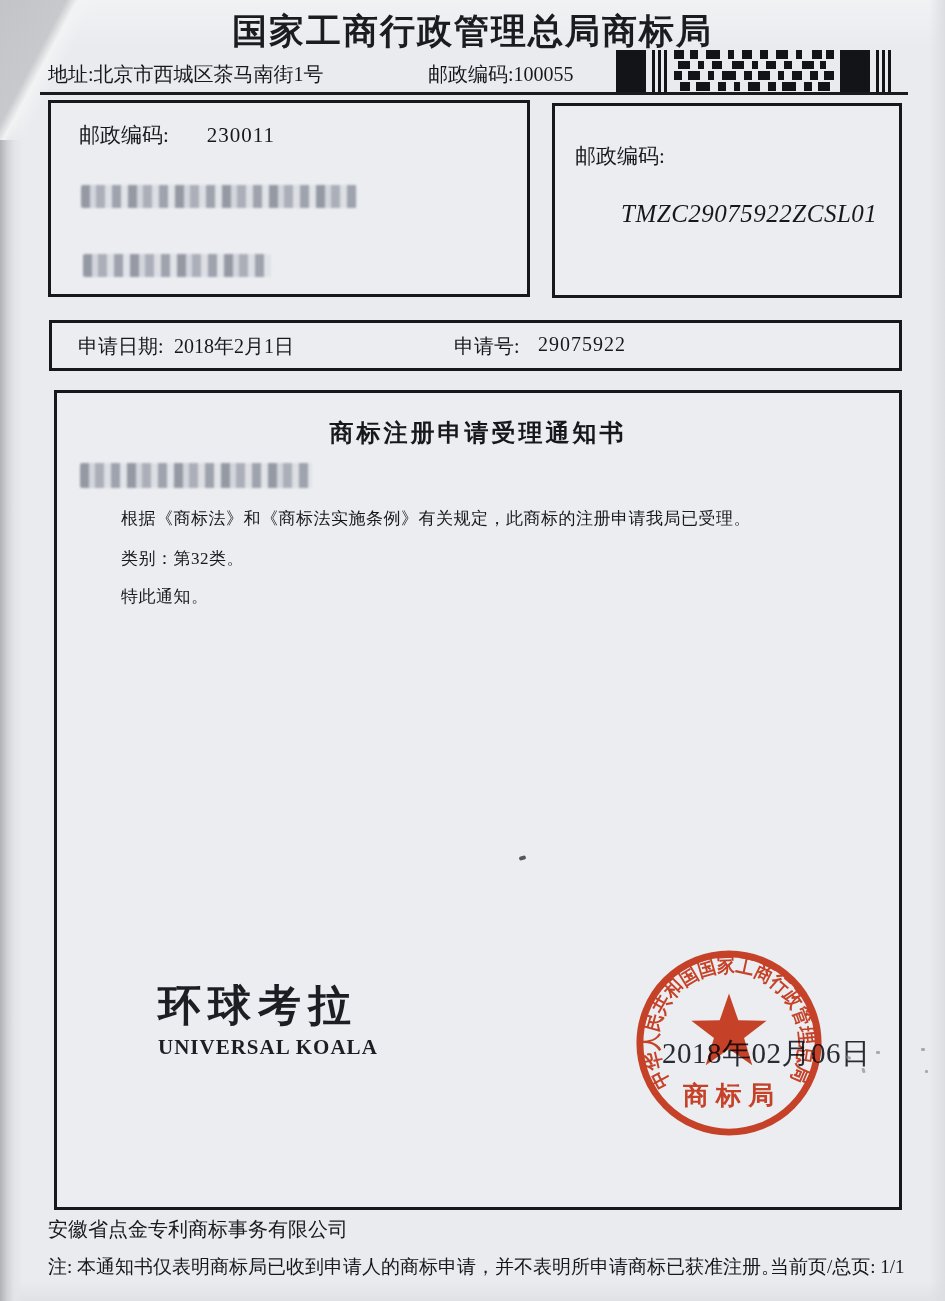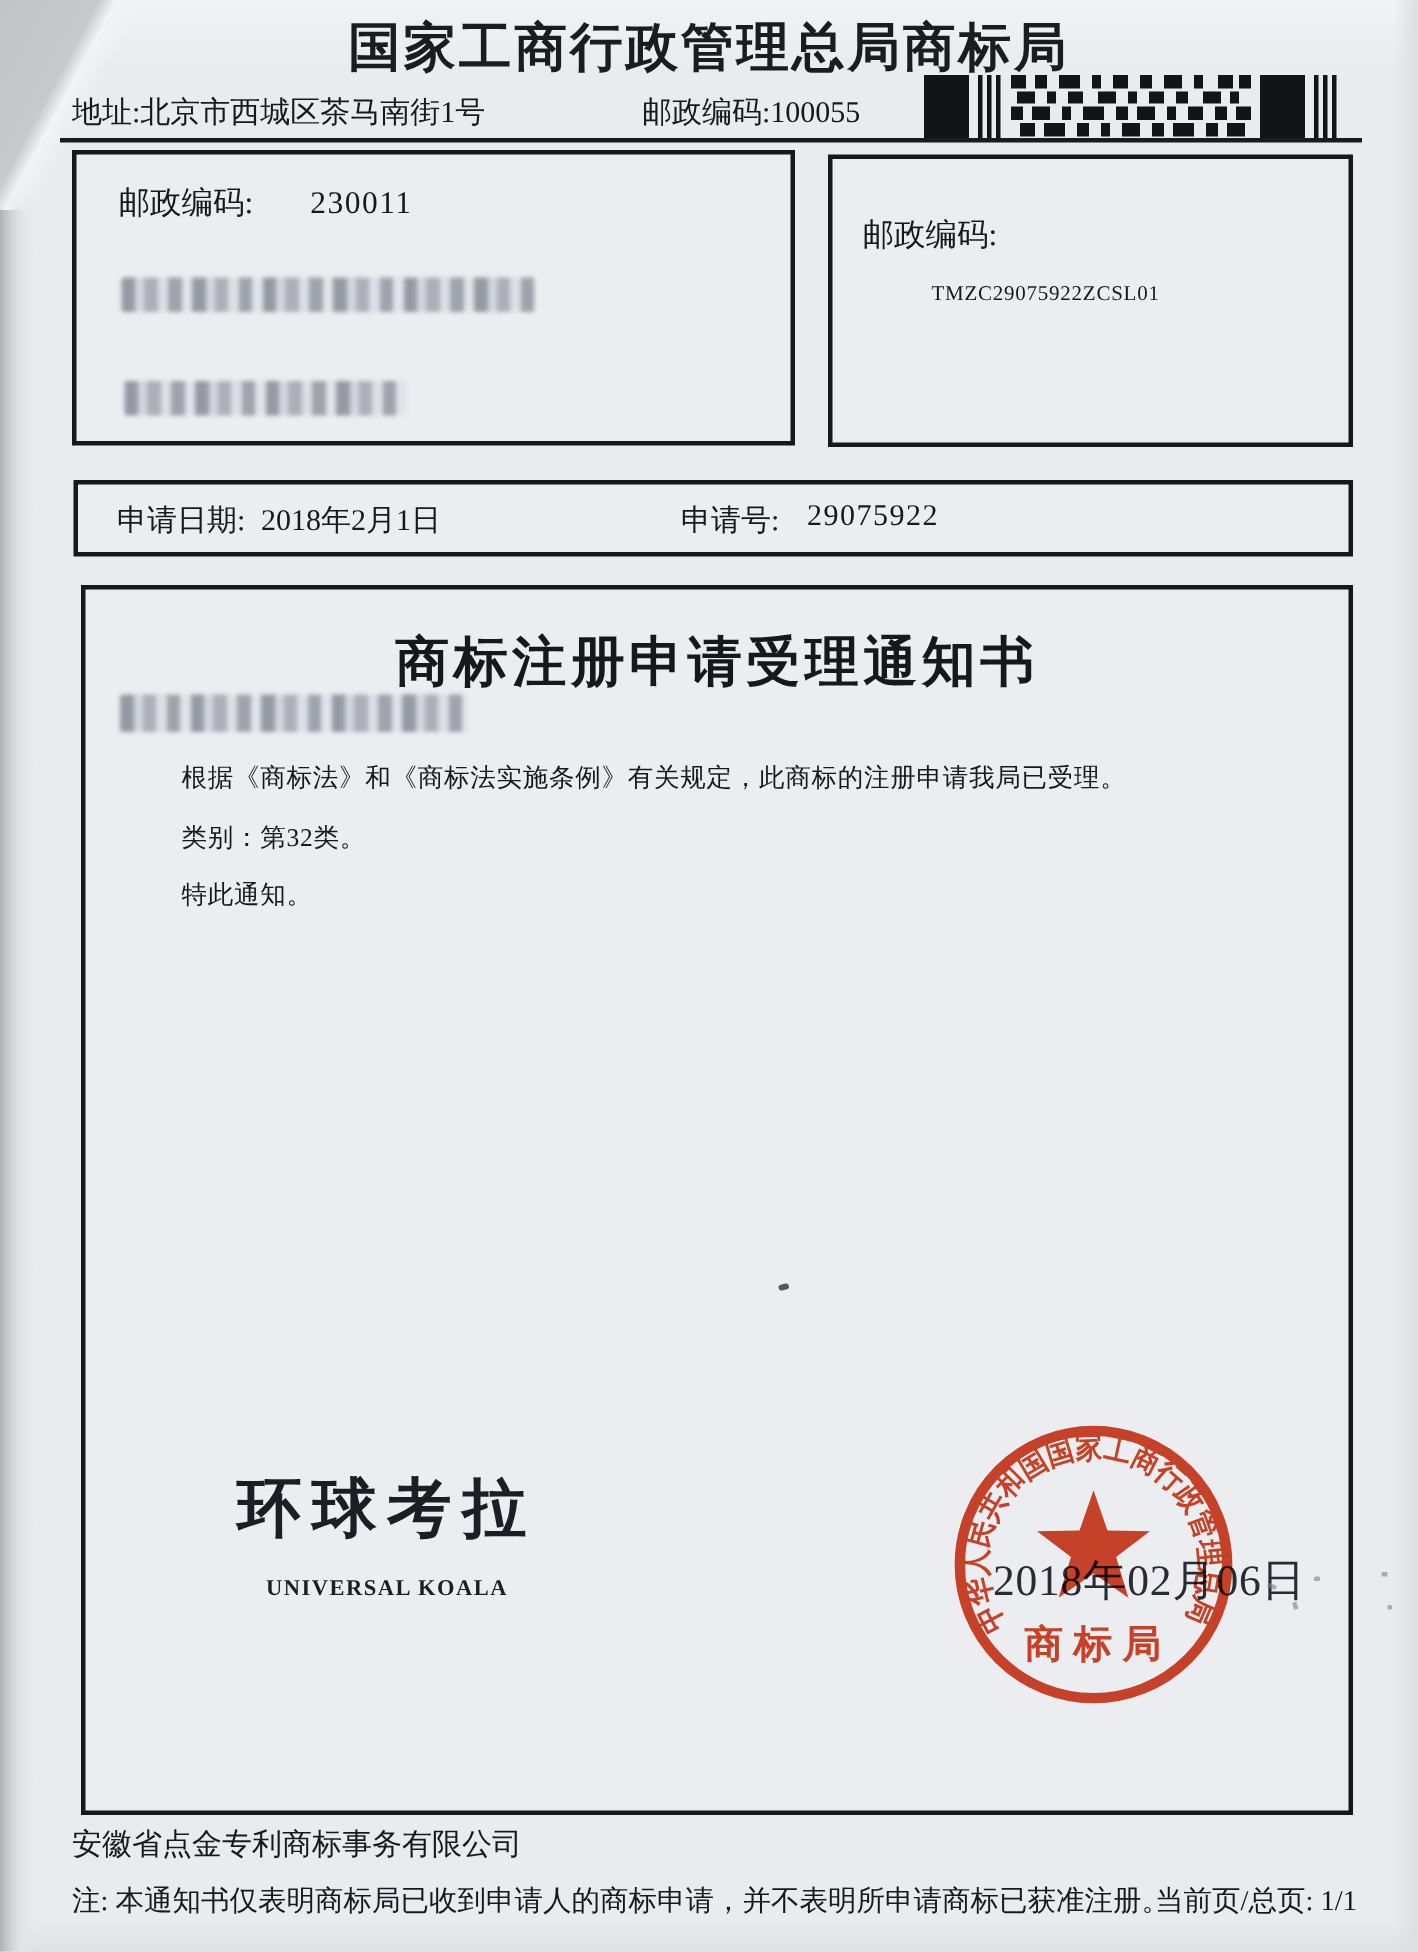--- a/index.html
+++ b/index.html
@@ -49,45 +49,45 @@
     background:repeating-linear-gradient(90deg,
       rgba(72,78,94,.52) 0 9px, rgba(148,153,166,.28) 9px 15px,
       rgba(98,104,120,.46) 15px 24px, rgba(168,172,182,.22) 24px 31px,
       rgba(84,90,106,.5) 31px 40px, rgba(178,182,190,.18) 40px 47px);
     filter:blur(1.3px);
   }
   .redact-addr1{left:30px;top:82px;width:276px;height:23px;}
   .redact-addr2{left:32px;top:151px;width:188px;height:23px;}
 
   .dispatch-label{position:absolute;left:20px;top:36px;font-size:21px;}
-  .dispatch-value{position:absolute;left:66px;top:83px;font-size:14px;letter-spacing:.5px;}
+  .dispatch-value{position:absolute;left:66px;top:94px;font-size:25px;letter-spacing:.5px;font-style:italic;}
 
   .appbar-inner{position:absolute;left:0;top:0;width:100%;height:100%;font-size:20px;}
   .app-date-label{position:absolute;left:26px;top:10px;}
   .app-date-value{position:absolute;left:122px;top:10px;}
   .app-num-label{position:absolute;left:402px;top:10px;}
   .app-num-value{position:absolute;left:486px;top:10px;letter-spacing:1px;}
 
   .notice-title{
     position:absolute;left:0;top:24px;width:100%;text-align:center;
-    font-size:36px;font-weight:600;letter-spacing:3px;
+    font-size:24px;font-weight:600;letter-spacing:3px;
   }
   .redact-applicant{left:23px;top:70px;width:232px;height:25px;}
   .notice-p{position:absolute;left:64px;font-size:17px;letter-spacing:.5px;white-space:nowrap;}
   .p1{top:114px;}
   .p2{top:154px;}
   .p3{top:192px;}
 
   .trademark{position:absolute;left:101px;top:584px;}
   .tm-cn{
     font-family:"Liberation Sans","DejaVu Sans",sans-serif;
     font-size:43px;font-weight:700;letter-spacing:7px;color:#1d1e24;
   }
   .tm-en{
-    margin-top:16px;font-size:15px;font-weight:700;letter-spacing:1px;color:#1d1e24;text-align:center;
+    margin-top:0;font-size:21px;font-weight:700;letter-spacing:1px;color:#1d1e24;text-align:center;
   }
 
   .seal{position:absolute;left:630px;top:944px;width:198px;height:198px;mix-blend-mode:multiply;opacity:.95;}
   .seal svg{width:100%;height:100%;}
   .seal-date{
     position:absolute;left:662px;top:1034px;font-size:29px;color:#2c2e36;
     letter-spacing:.5px;mix-blend-mode:multiply;white-space:nowrap;
   }
 
   .speck{position:absolute;left:519px;top:856px;width:7px;height:4px;background:#3a3b40;border-radius:2px;transform:rotate(-14deg);opacity:.85;}

